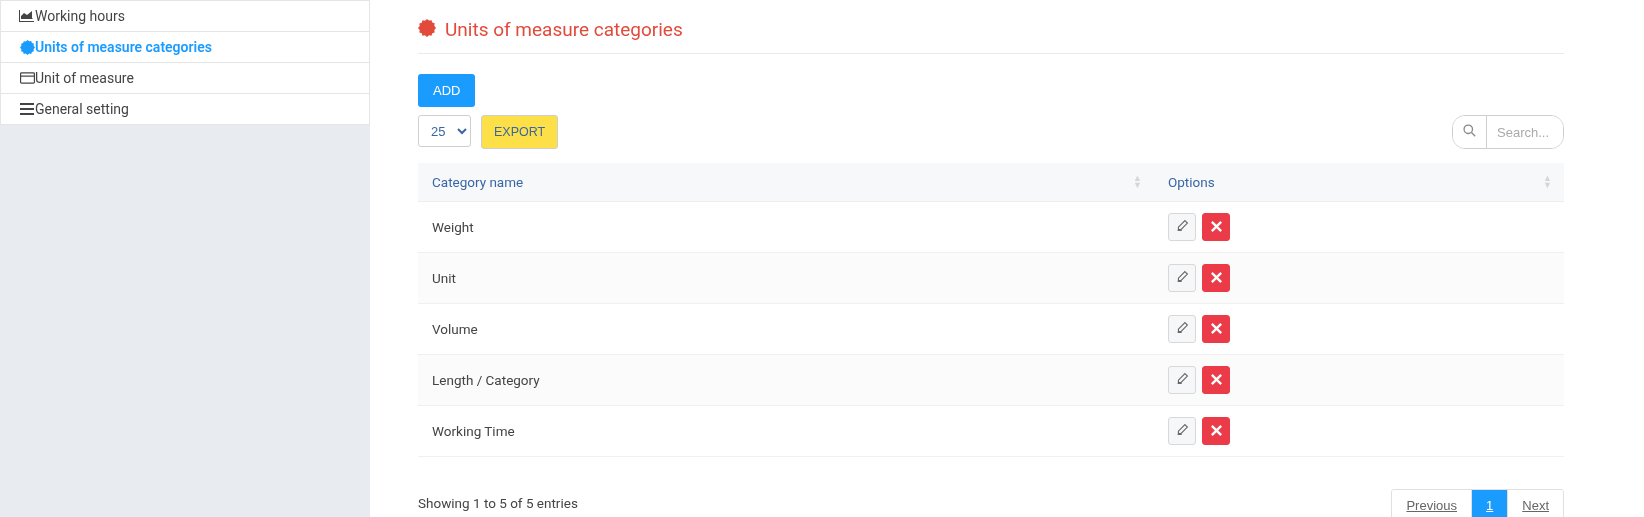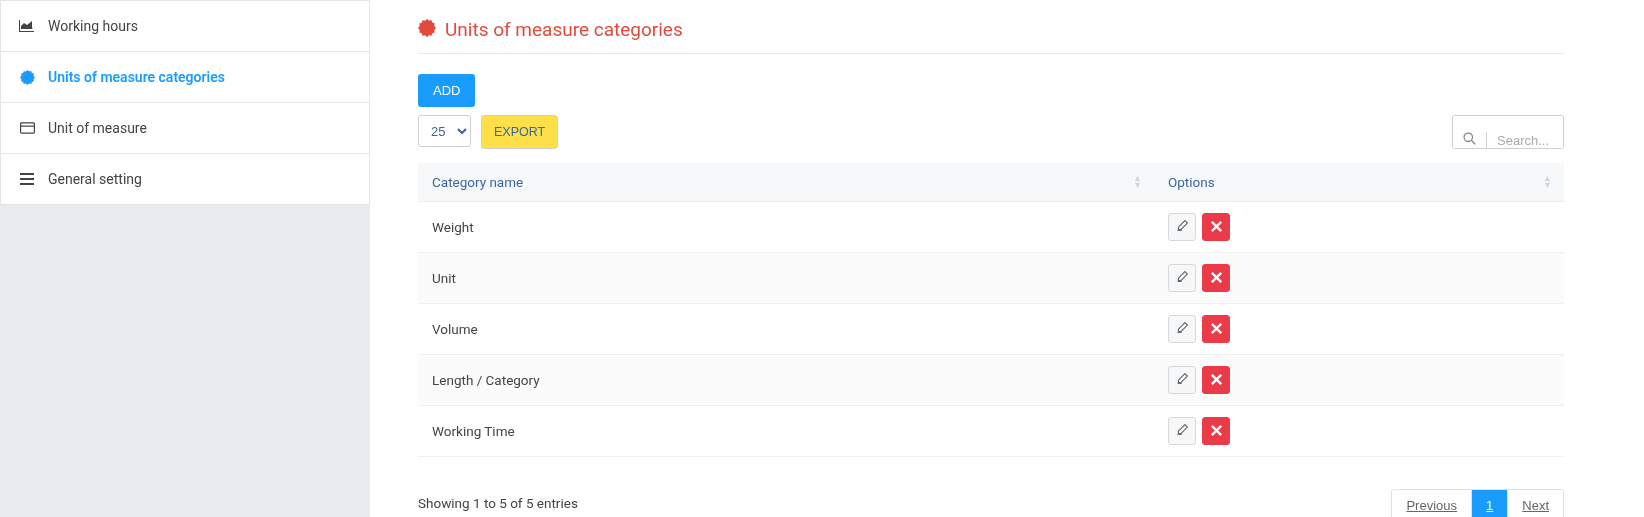--- a/index.html
+++ b/index.html
@@ -15,25 +15,25 @@
       width: 370px;
       background: #e8ebf0;
       padding: 0;
     }
     .sidebar-list {
       background: #fff;
       border: 1px solid #e5e5e5;
       list-style: none;
     }
     .sidebar-item {
-      padding: 17px 18px;
+      padding: 7px 18px;
       border-bottom: 1px solid #e5e5e5;
       display: flex;
       align-items: center;
-      gap: 13px;
+      gap: 0;
       cursor: pointer;
       color: #444;
     }
     .sidebar-item:last-child { border-bottom: none; }
     .sidebar-item.active { color: #1a9cff; font-weight: 600; }
     .sidebar-item .icon { width: 16px; height: 14px; display: inline-flex; align-items: center; justify-content: center; }
 
     .main {
       flex: 1;
       padding: 18px 80px 30px 48px;
@@ -87,24 +87,23 @@
       color: #3a66a5;
       border-radius: 3px;
       padding: 8px 12px;
       font-size: 12.5px;
       cursor: pointer;
       height: 34px;
     }
     .search-group {
       display: flex;
       border: 1px solid #cfcfcf;
-      border-radius: 3px;
+      border-radius: 13px;
       overflow: hidden;
       height: 34px;
-      align-items: flex-end;
     }
     .search-icon-btn {
       background: #fff;
       border: none;
       border-right: 1px solid #cfcfcf;
       padding: 0 10px;
       cursor: pointer;
       color: #888;
       display: flex;
       align-items: center;

